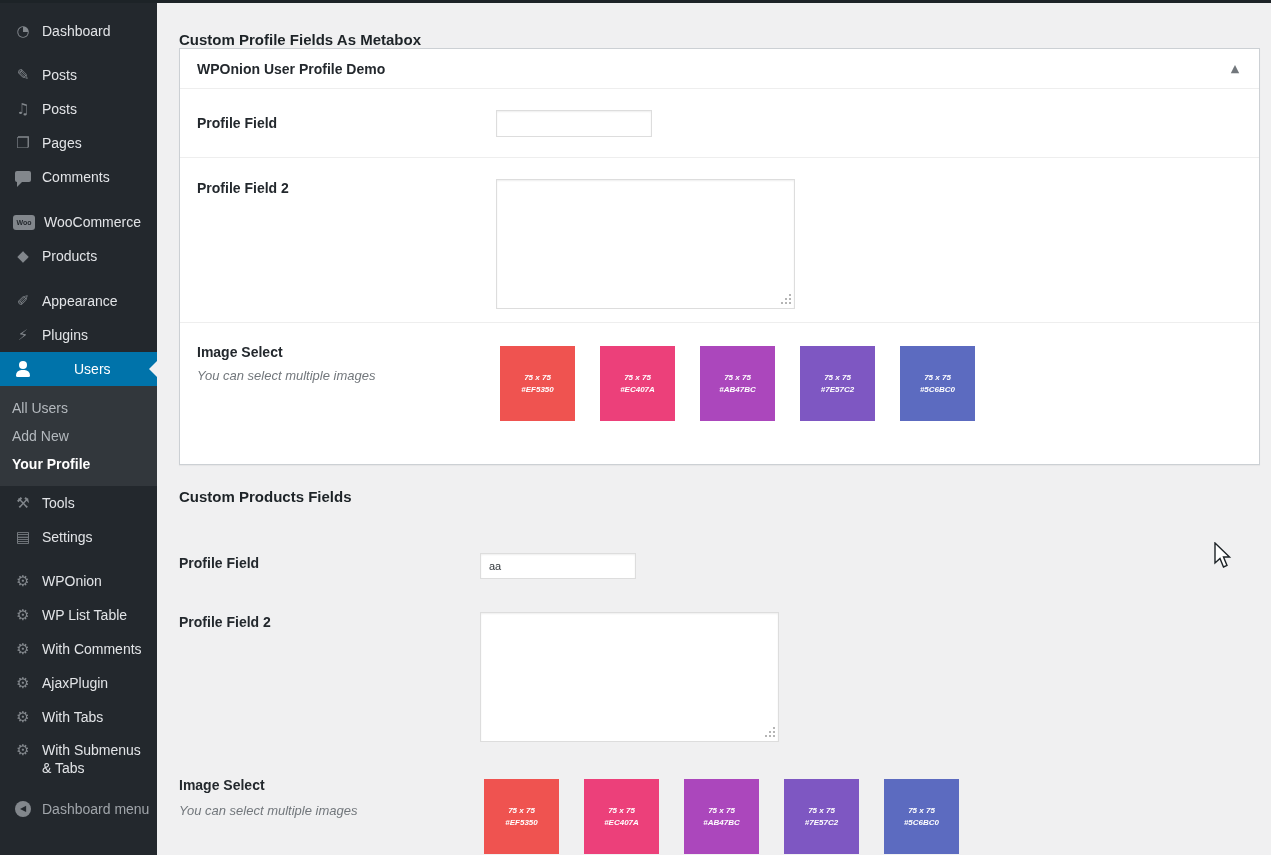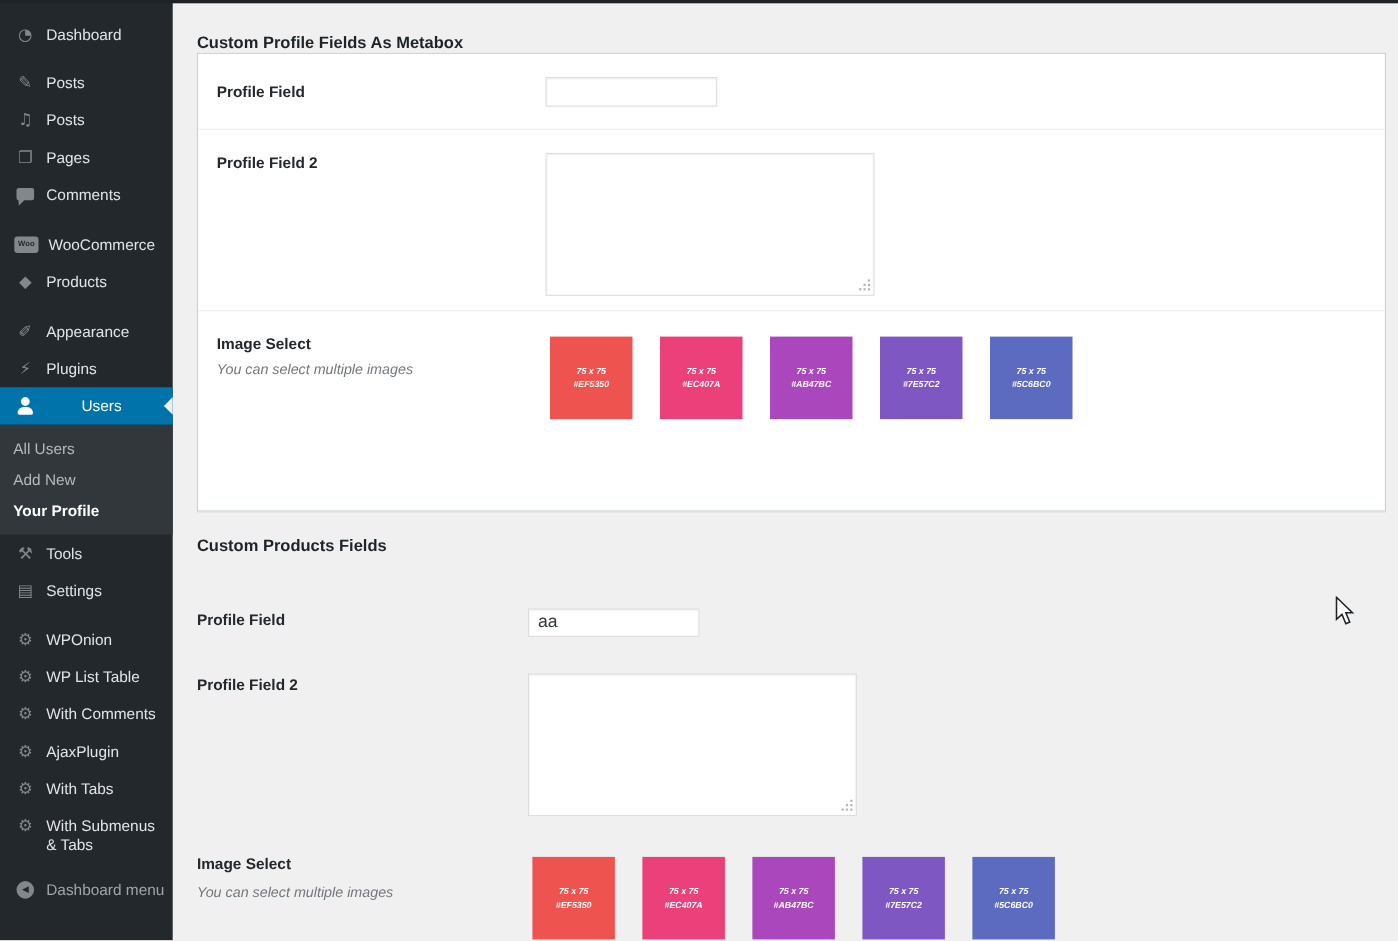--- a/index.html
+++ b/index.html
@@ -68,21 +68,21 @@
   .mb-row .field-col { flex:1; }
   .row1 { height:69px; align-items:center; }
   .row2 { height:165px; }
   .row2 .label-col { padding-top:22px; }
   .row2 .field-col { padding-top:21px; }
   .row3 { height:141px; }
   .row3 .label-col { padding-top:21px; }
   .field-label { font-size:14px; font-weight:bold; color:#23282d; }
   .field-desc { font-size:13px; font-style:italic; color:#72777c; margin-top:8px; }
   .txt-input {
-    width:156px; height:27px; padding:9px 8px; font-size:16px; color:#32373c;
+    width:156px; height:27px; padding:9px 8px; font-size:11px; color:#32373c;
     background:#fff; border:1px solid #ddd; box-shadow:inset 0 1px 2px rgba(0,0,0,.07);
     font-family:"Liberation Sans", sans-serif; outline:none;
   }
   .ta-wrap { position:relative; width:299px; }
   .ta-wrap textarea {
     width:299px; height:130px; resize:none; border:1px solid #ddd; background:#fff;
     box-shadow:inset 0 1px 2px rgba(0,0,0,.07); padding:6px 8px; font-size:14px;
     font-family:"Liberation Sans", sans-serif; outline:none; display:block;
   }
   .grip {
@@ -202,20 +202,24 @@
         <span>Dashboard menu</span>
       </div>
     </div>
   </div>
 
   <div class="content">
 
     <div class="section-heading" style="top:31px;">Custom Profile Fields As Metabox</div>
 
     <div class="metabox">
+      <div class="metabox-header">
+        <span class="metabox-title">WPOnion User Profile Demo</span>
+        <span class="metabox-toggle">▲</span>
+      </div>
 
       <div class="mb-row row1">
         <div class="label-col">
           <span class="field-label">Profile Field</span>
         </div>
         <div class="field-col">
           <input class="txt-input" type="text" value="" style="">
         </div>
       </div>
 

